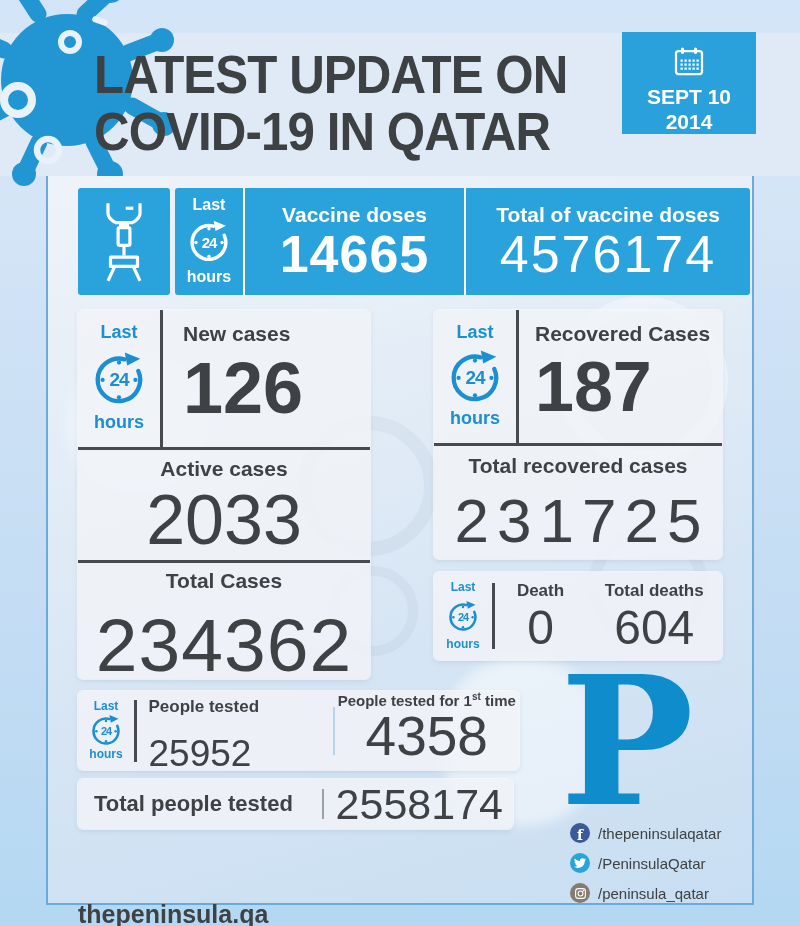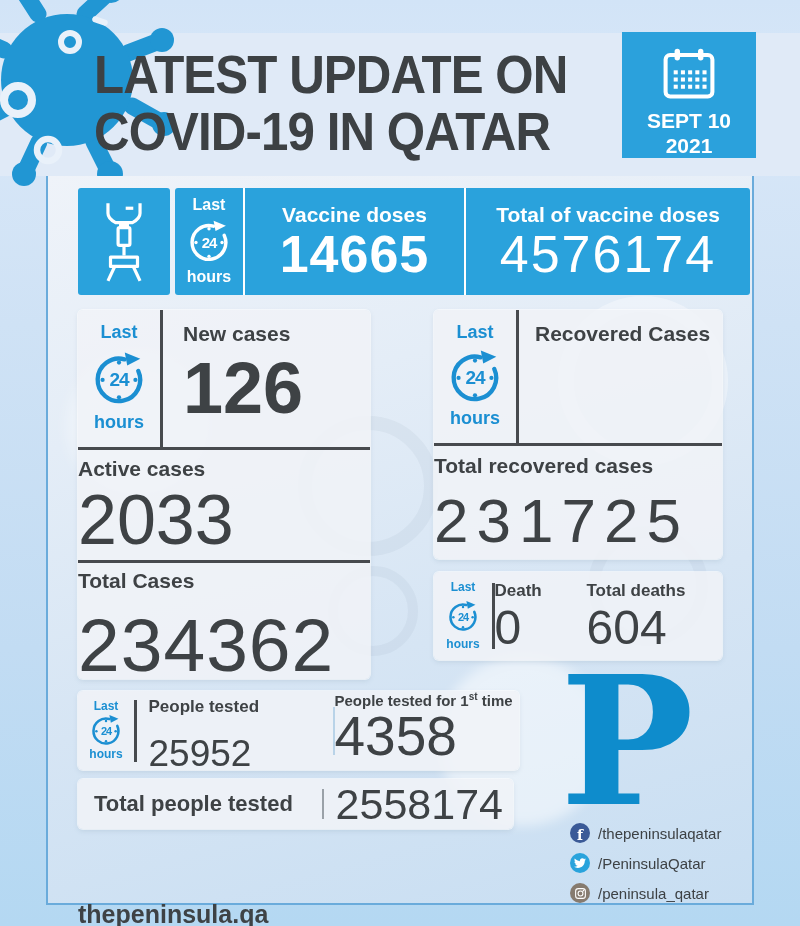--- a/index.html
+++ b/index.html
@@ -6,21 +6,21 @@
   html,body { width:800px; height:926px; }
   body { font-family:"Liberation Sans", sans-serif; color:#3e4245; }
   .page { position:relative; width:800px; height:926px; overflow:hidden;
           background:linear-gradient(180deg,#d2e4f7 0%,#d8e7f8 12%,#cfe2f5 35%,#c2dcf3 70%,#b4d8f2 100%); }
 
   
   .band { position:absolute; left:0; top:33px; width:800px; height:143px; background:#e0eaf7; }
   .virus { position:absolute; left:-28px; top:-22px; width:230px; height:230px; }
   .title { position:absolute; left:94px; top:46px; font-weight:700; color:#3d4144;
            font-size:53px; line-height:57px; letter-spacing:-1px; transform:scaleX(.93); transform-origin:left top; }
-  .calbox { position:absolute; left:622px; top:32px; width:134px; height:126px; background:#2ba1dc;
+  .calbox { position:absolute; left:622px; top:32px; width:134px; height:102px; background:#2ba1dc;
             display:flex; flex-direction:column; align-items:center; padding-top:14px; }
   .calbox svg { width:62px; height:58px; }
   .caldate { margin-top:8px; color:#fff; font-weight:700; font-size:21px; line-height:25px; text-align:center; }
 
   
   .panel { position:absolute; left:46px; top:176px; width:708px; height:729px;
            border:2px solid #6aabdb; border-top:none;
            background:linear-gradient(165deg,#eff3f9 0%,#e4edf7 30%,#d6e5f4 62%,#c8def2 100%); }
   .wm { position:absolute; border-radius:50%; }
 
@@ -60,21 +60,21 @@
   .num.bold { font-weight:700; }
 
   .row1 { display:flex; }
   .row1 .clockblk { width:82px; padding:12px 0 14px; }
   .row1 .cl { font-size:18px; }
   .row1 .clock { width:58px; height:58px; }
   .row1 .c24 { font-size:19px; }
   .r1content { flex:1; padding:12px 0 0 20px; }
   .r1content .num { margin-top:6px; }
 
-  .centercol { display:flex; flex-direction:column; }
+  .centercol { display:flex; flex-direction:column; align-items:center; }
 
   .smclock { width:58px; padding:8px 0 9px; }
   .smclock .cl { font-size:12px; }
   .smclock .clock { width:34px; height:34px; }
   .smclock .c24 { font-size:11px; }
 
   
   .lightdiv { width:2px; background:#b9d3e8; }
   .graydiv { width:2px; background:#9aa1a8; }
 
@@ -157,21 +157,21 @@
           <rect x="47" y="35" width="4.5" height="4.5"></rect>
         <rect x="15" y="43" width="4.5" height="4.5"></rect>
           <rect x="23" y="43" width="4.5" height="4.5"></rect>
           <rect x="31" y="43" width="4.5" height="4.5"></rect>
           <rect x="39" y="43" width="4.5" height="4.5"></rect>
           <rect x="47" y="43" width="4.5" height="4.5"></rect>
       </g>
     </svg>
     <div class="caldate">
       <div>SEPT 10</div>
-      <div>2021</div>
+      <div>2014</div>
     </div>
   </div>
 
   <div class="panel">
     <div class="wm" style="left:250px;top:240px;width:140px;height:140px;border:14px solid rgba(140,160,180,.10)"></div>
     <div class="wm" style="left:280px;top:390px;width:90px;height:90px;border:10px solid rgba(140,160,180,.10)"></div>
     <div class="wm" style="left:510px;top:120px;width:170px;height:170px;border:16px solid rgba(255,255,255,.35)"></div>
     <div class="wm" style="left:540px;top:350px;width:120px;height:120px;border:12px solid rgba(140,160,180,.09)"></div>
     <div class="wm" style="left:390px;top:480px;width:170px;height:170px;background:rgba(255,255,255,.5);filter:blur(6px)"></div>
     <div class="wm" style="left:20px;top:180px;width:140px;height:140px;background:rgba(255,255,255,.4);filter:blur(8px)"></div>
@@ -252,20 +252,21 @@
           <svg viewBox="0 0 60 60">
               <use href="#clk"></use>
             </svg>
           <span class="c24">24</span>
         </span>
         <span class="cl">hours</span>
       </div>
       <div class="dkdiv-v"></div>
       <div class="r1content" style="padding-left:16px">
         <div class="stat-label">Recovered Cases</div>
+        <div class="num bold" style="font-size:70px">187</div>
       </div>
     </div>
     <div class="dkdiv-h"></div>
     <div class="centercol" style="height:113px;padding-top:8px">
       <div class="stat-label">Total recovered cases</div>
       <div class="num" style="font-size:62px;margin-top:12px;letter-spacing:8px;margin-right:-8px">231725</div>
     </div>
   </div>
 
   <div class="card" style="left:434px;top:572px;width:288px;height:88px;display:flex">

